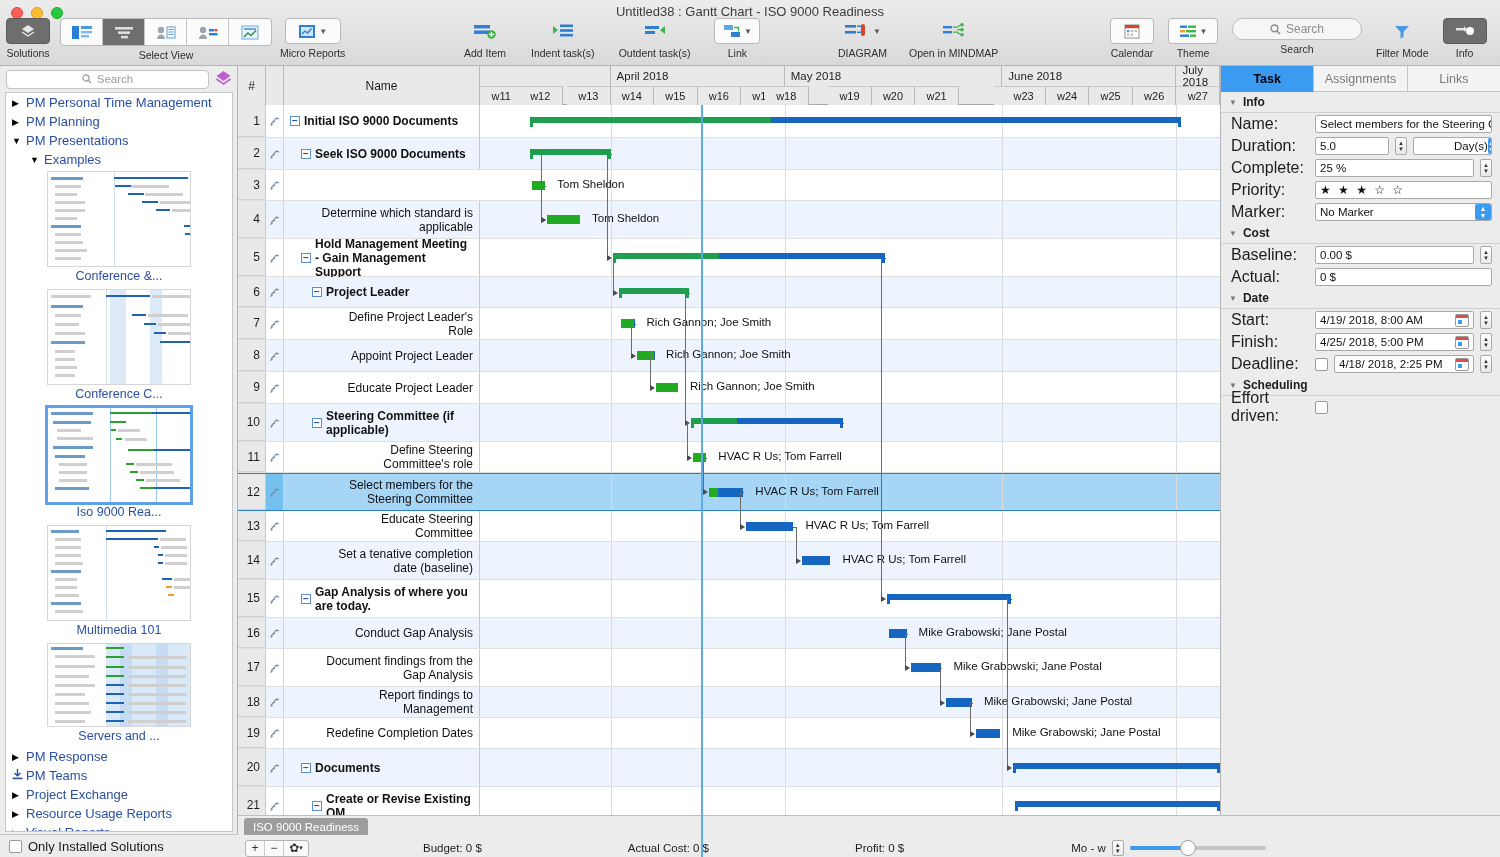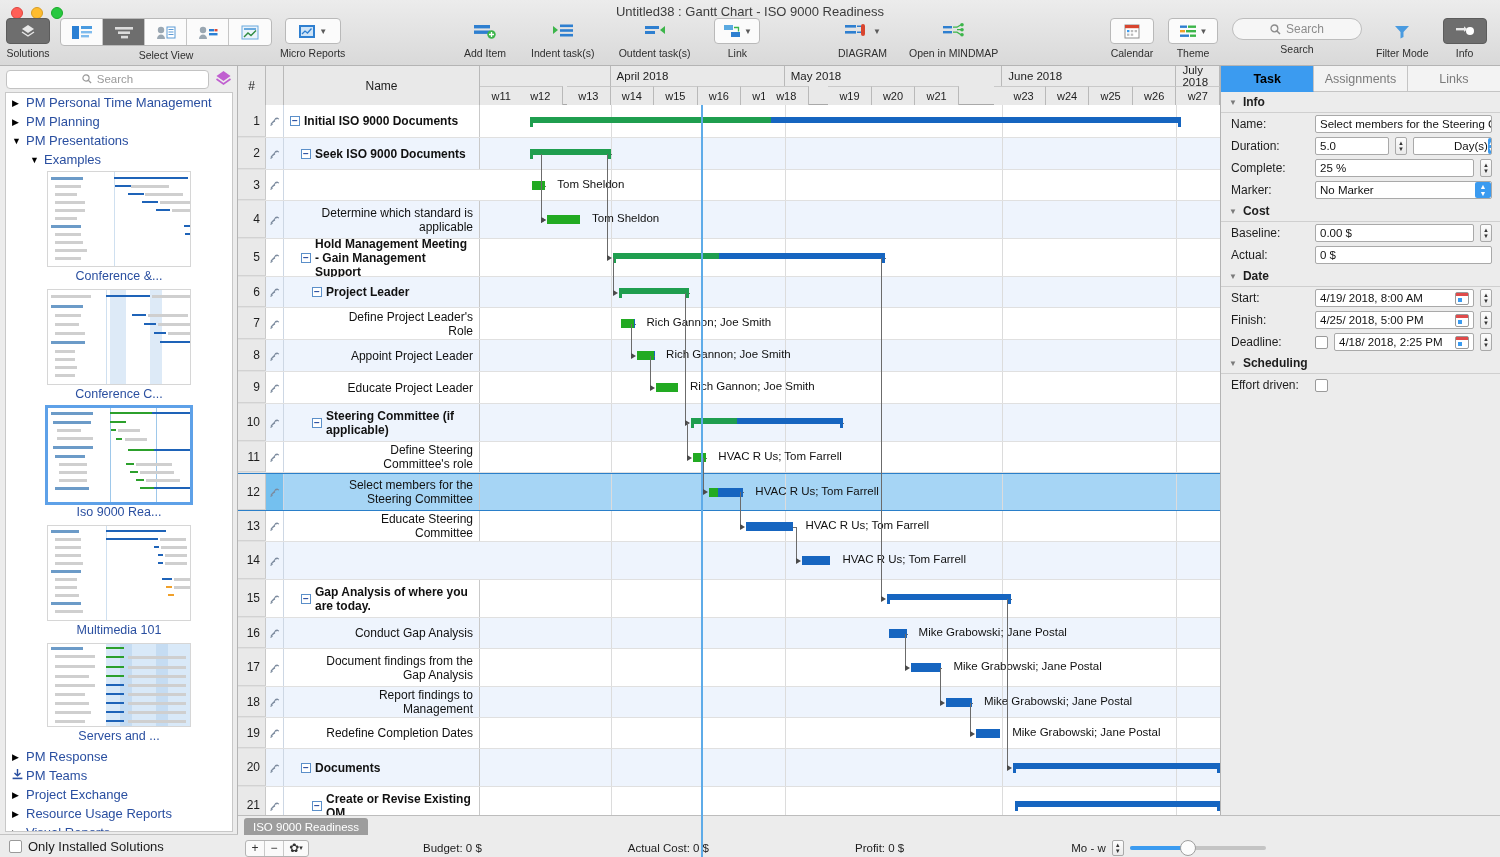--- a/index.html
+++ b/index.html
@@ -179,21 +179,21 @@
   .tab:last-child { border-right: none; }
   .tab.on { background: #3b9bf0; color: #000000; font-weight: bold; border-bottom-color: #3b9bf0; }
 
   .sec-head {
     display: flex; align-items: center; gap: 6px; padding: 3px 6px 3px 8px;
     font-size: 12px; font-weight: bold; color: #1d1d1d;
     border-bottom: 1px solid #cfcfcf;
   }
   .sec-head .tri { font-size: 8px; color: #7a7a7a; }
   .frow { display: flex; align-items: center; height: 22px; padding: 0 8px 0 10px; gap: 6px; }
-  .flabel { width: 78px; font-size: 12px; color: #1d1d1d; flex: 0 0 78px; }
+  .flabel { width: 78px; font-size: 16px; color: #1d1d1d; flex: 0 0 78px; }
   .fctl {
     flex: 1; height: 18px; background: #fff; border: 1px solid #a9a9a9; border-radius: 2px;
     display: flex; align-items: center; padding: 0 4px; font-size: 11.5px; color: #111;
     overflow: hidden; white-space: nowrap;
   }
   .fctl.sel-like { padding-right: 0; }
   .popup-arrow {
     width: 16px; height: 16px; margin-left: auto; background: #3b9bf0;
     border-radius: 2px; color: #fff; font-size: 7px; line-height: 7px;
     display: flex; flex-direction: column; align-items: center; justify-content: center;
@@ -1020,20 +1020,25 @@
               <div class="res" style="left: 325.412px; top: 8px;">HVAC R Us; Tom Farrell</div>
             </div>
           </div>
           <div class="row alt" style="top: 437px; height: 38px;">
             <div class="c-num">14</div>
             <div class="c-ico">
               <svg width="12" height="12" viewBox="0 0 12 12">
                 <path d="M2 9l3-3M5 6l2-3M7 3l3 1" stroke="#7c8b9e" stroke-width="1.2" fill="none"></path>
                 <path d="M1.5 10.5l2-1.5M4 7l2-1M7 4l2-1" stroke="#7c8b9e" stroke-width="1.2" fill="none"></path>
               </svg>
+            </div>
+            <div class="c-name">
+              <div class="nm" style="padding-left: 39px;">
+                <span class="txt" style="text-align: right;">Set a tenative completion date (baseline)</span>
+              </div>
             </div>
             <div class="c-chart">
               <div class="vgrid" style="left: 130.588px;"></div>
               <div class="vgrid" style="left: 304.706px;"></div>
               <div class="vgrid" style="left: 522.353px;"></div>
               <div class="vgrid" style="left: 696.471px;"></div>
               <div class="bar blue" style="left: 322.118px; top: 14px; width: 28.2941px;"></div>
               <div class="res" style="left: 362.412px; top: 11px;">HVAC R Us; Tom Farrell</div>
             </div>
           </div>
@@ -1301,20 +1306,26 @@
     </div>
     <div class="frow">
       <div class="flabel">Complete:</div>
       <div class="fctl">25 %</div>
       <div class="stepper">
           <span>▲</span>
           <span>▼</span>
         </div>
     </div>
     <div class="frow">
+      <div class="flabel">Priority:</div>
+      <div class="fctl">
+        <span class="stars">★ ★ ★ ☆ ☆</span>
+      </div>
+    </div>
+    <div class="frow">
       <div class="flabel">Marker:</div>
       <div class="fctl sel-like">
         <span>No Marker</span>
         <span class="popup-arrow">
             <span>▲</span>
             <span>▼</span>
           </span>
       </div>
     </div>
 

